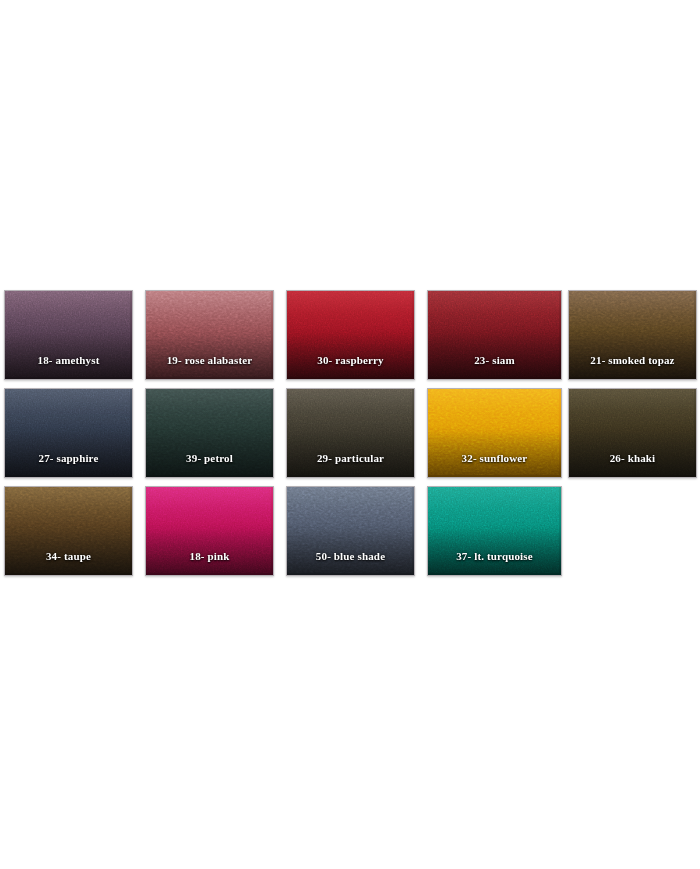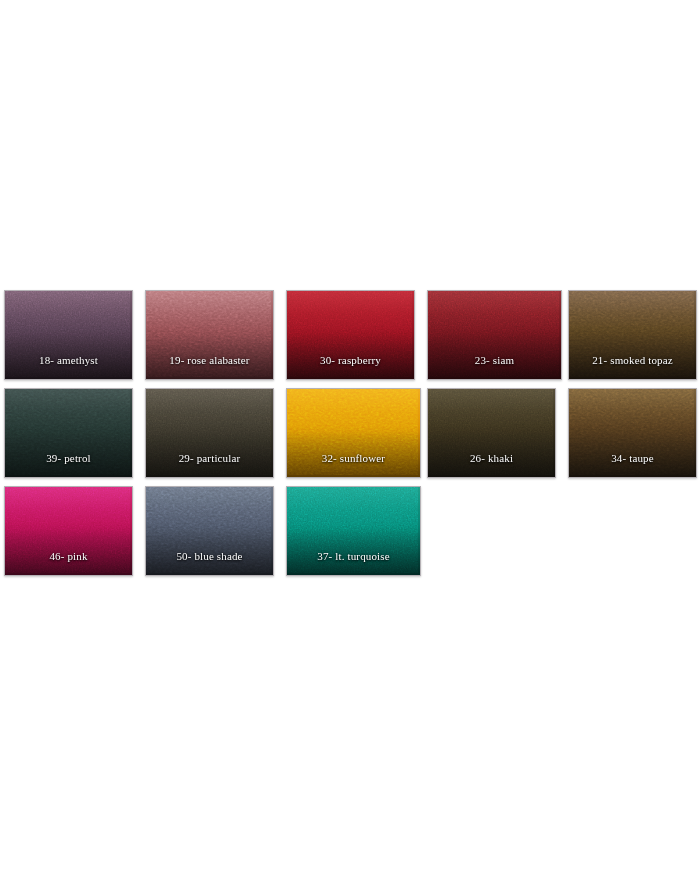--- a/index.html
+++ b/index.html
@@ -66,21 +66,21 @@
   }
 
   .swatch .caption {
     position: absolute;
     left: 0;
     right: 0;
     bottom: 12px;
     text-align: center;
     color: #ffffff;
     font-size: 11px;
-    font-weight: normal;
+    font-weight: bold;
     letter-spacing: 0.15px;
     line-height: 13px;
     text-shadow: 0 1px 2px rgba(0,0,0,0.85), 0 0 3px rgba(0,0,0,0.6);
     white-space: nowrap;
   }
 
   
   #swatch-grid .col-5 {
     width: 135px;
   }
@@ -145,20 +145,28 @@
       <div class="caption">23- siam</div>
     </div>
     <div class="swatch col-1">
       <div class="fill" style="background: linear-gradient(rgb(109, 82, 54) 0%, rgb(85, 64, 31) 42%, rgb(36, 26, 15) 100%);"></div>
       <svg class="grain" width="100%" height="100%">
         <rect width="100%" height="100%" filter="url(#leatherGrain2)"></rect>
       </svg>
       <div class="sheen"></div>
       <div class="caption">21- smoked topaz</div>
     </div>
+    <div class="swatch col-2">
+      <div class="fill" style="background: linear-gradient(rgb(60, 70, 88) 0%, rgb(45, 54, 70) 42%, rgb(21, 24, 31) 100%);"></div>
+      <svg class="grain" width="100%" height="100%">
+        <rect width="100%" height="100%" filter="url(#leatherGrain)"></rect>
+      </svg>
+      <div class="sheen"></div>
+      <div class="caption">27- sapphire</div>
+    </div>
     <div class="swatch col-3">
       <div class="fill" style="background: linear-gradient(rgb(43, 61, 58) 0%, rgb(34, 51, 47) 42%, rgb(18, 29, 27) 100%);"></div>
       <svg class="grain" width="100%" height="100%">
         <rect width="100%" height="100%" filter="url(#leatherGrain2)"></rect>
       </svg>
       <div class="sheen"></div>
       <div class="caption">39- petrol</div>
     </div>
     <div class="swatch col-4">
       <div class="fill" style="background: linear-gradient(rgb(74, 68, 55) 0%, rgb(58, 54, 43) 42%, rgb(29, 27, 21) 100%);"></div>
@@ -191,21 +199,21 @@
       </svg>
       <div class="sheen"></div>
       <div class="caption">34- taupe</div>
     </div>
     <div class="swatch col-3">
       <div class="fill" style="background: linear-gradient(rgb(212, 21, 106) 0%, rgb(184, 16, 80) 42%, rgb(90, 10, 40) 100%);"></div>
       <svg class="grain" width="100%" height="100%">
         <rect width="100%" height="100%" filter="url(#leatherGrain)"></rect>
       </svg>
       <div class="sheen"></div>
-      <div class="caption">46- pink</div>
+      <div class="caption">18- pink</div>
     </div>
     <div class="swatch col-4">
       <div class="fill" style="background: linear-gradient(rgb(91, 102, 120) 0%, rgb(74, 83, 100) 42%, rgb(35, 39, 47) 100%);"></div>
       <svg class="grain" width="100%" height="100%">
         <rect width="100%" height="100%" filter="url(#leatherGrain2)"></rect>
       </svg>
       <div class="sheen"></div>
       <div class="caption">50- blue shade</div>
     </div>
     <div class="swatch col-5">

